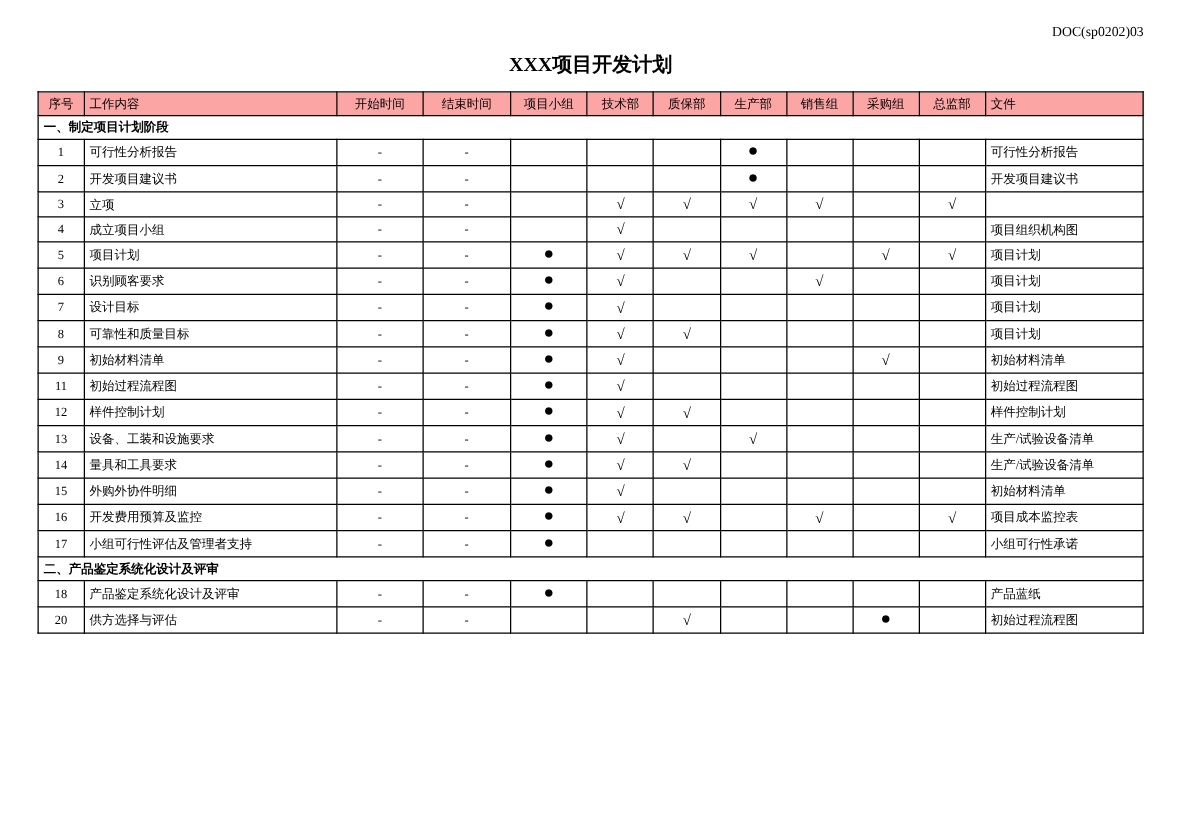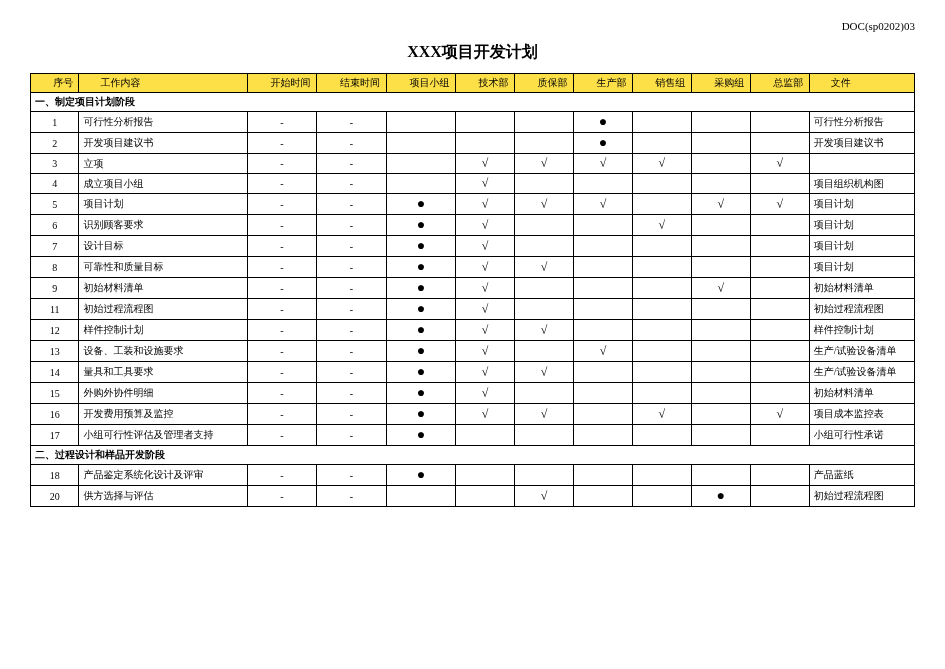--- a/index.html
+++ b/index.html
@@ -32,23 +32,22 @@
       font-size: 10px;
     }
     th, td {
       border: 1px solid #000;
       padding: 2px 4px;
       text-align: center;
       vertical-align: middle;
       white-space: nowrap;
     }
     th {
-      background: #fde047;
+      background: #fca5a5;
       font-weight: normal;
-      padding-left: 21px;
     }
     .section-header td {
       text-align: left;
       font-weight: bold;
       background: #fff;
     }
     .col-seq { width: 28px; }
     .col-work { width: 160px; text-align: left; }
     .col-start { width: 55px; margin-left: 28px; }
     .col-end { width: 55px; }
@@ -309,21 +308,21 @@
         <td class="col-group"><span class="dot">●</span></td>
         <td class="col-tech"></td>
         <td class="col-quality"></td>
         <td class="col-prod"></td>
         <td class="col-sales"></td>
         <td class="col-purchase"></td>
         <td class="col-finance"></td>
         <td class="col-doc left">小组可行性承诺</td>
       </tr>
       <tr class="section-header">
-        <td colspan="12">二、过程设计和样品开发阶段</td>
+        <td colspan="12">二、产品鉴定系统化设计及评审</td>
       </tr>
       <tr>
         <td class="col-seq">18</td>
         <td class="col-work left">产品鉴定系统化设计及评审</td>
         <td class="col-start">-</td>
         <td class="col-end">-</td>
         <td class="col-group"><span class="dot">●</span></td>
         <td class="col-tech"></td>
         <td class="col-quality"></td>
         <td class="col-prod"></td>

